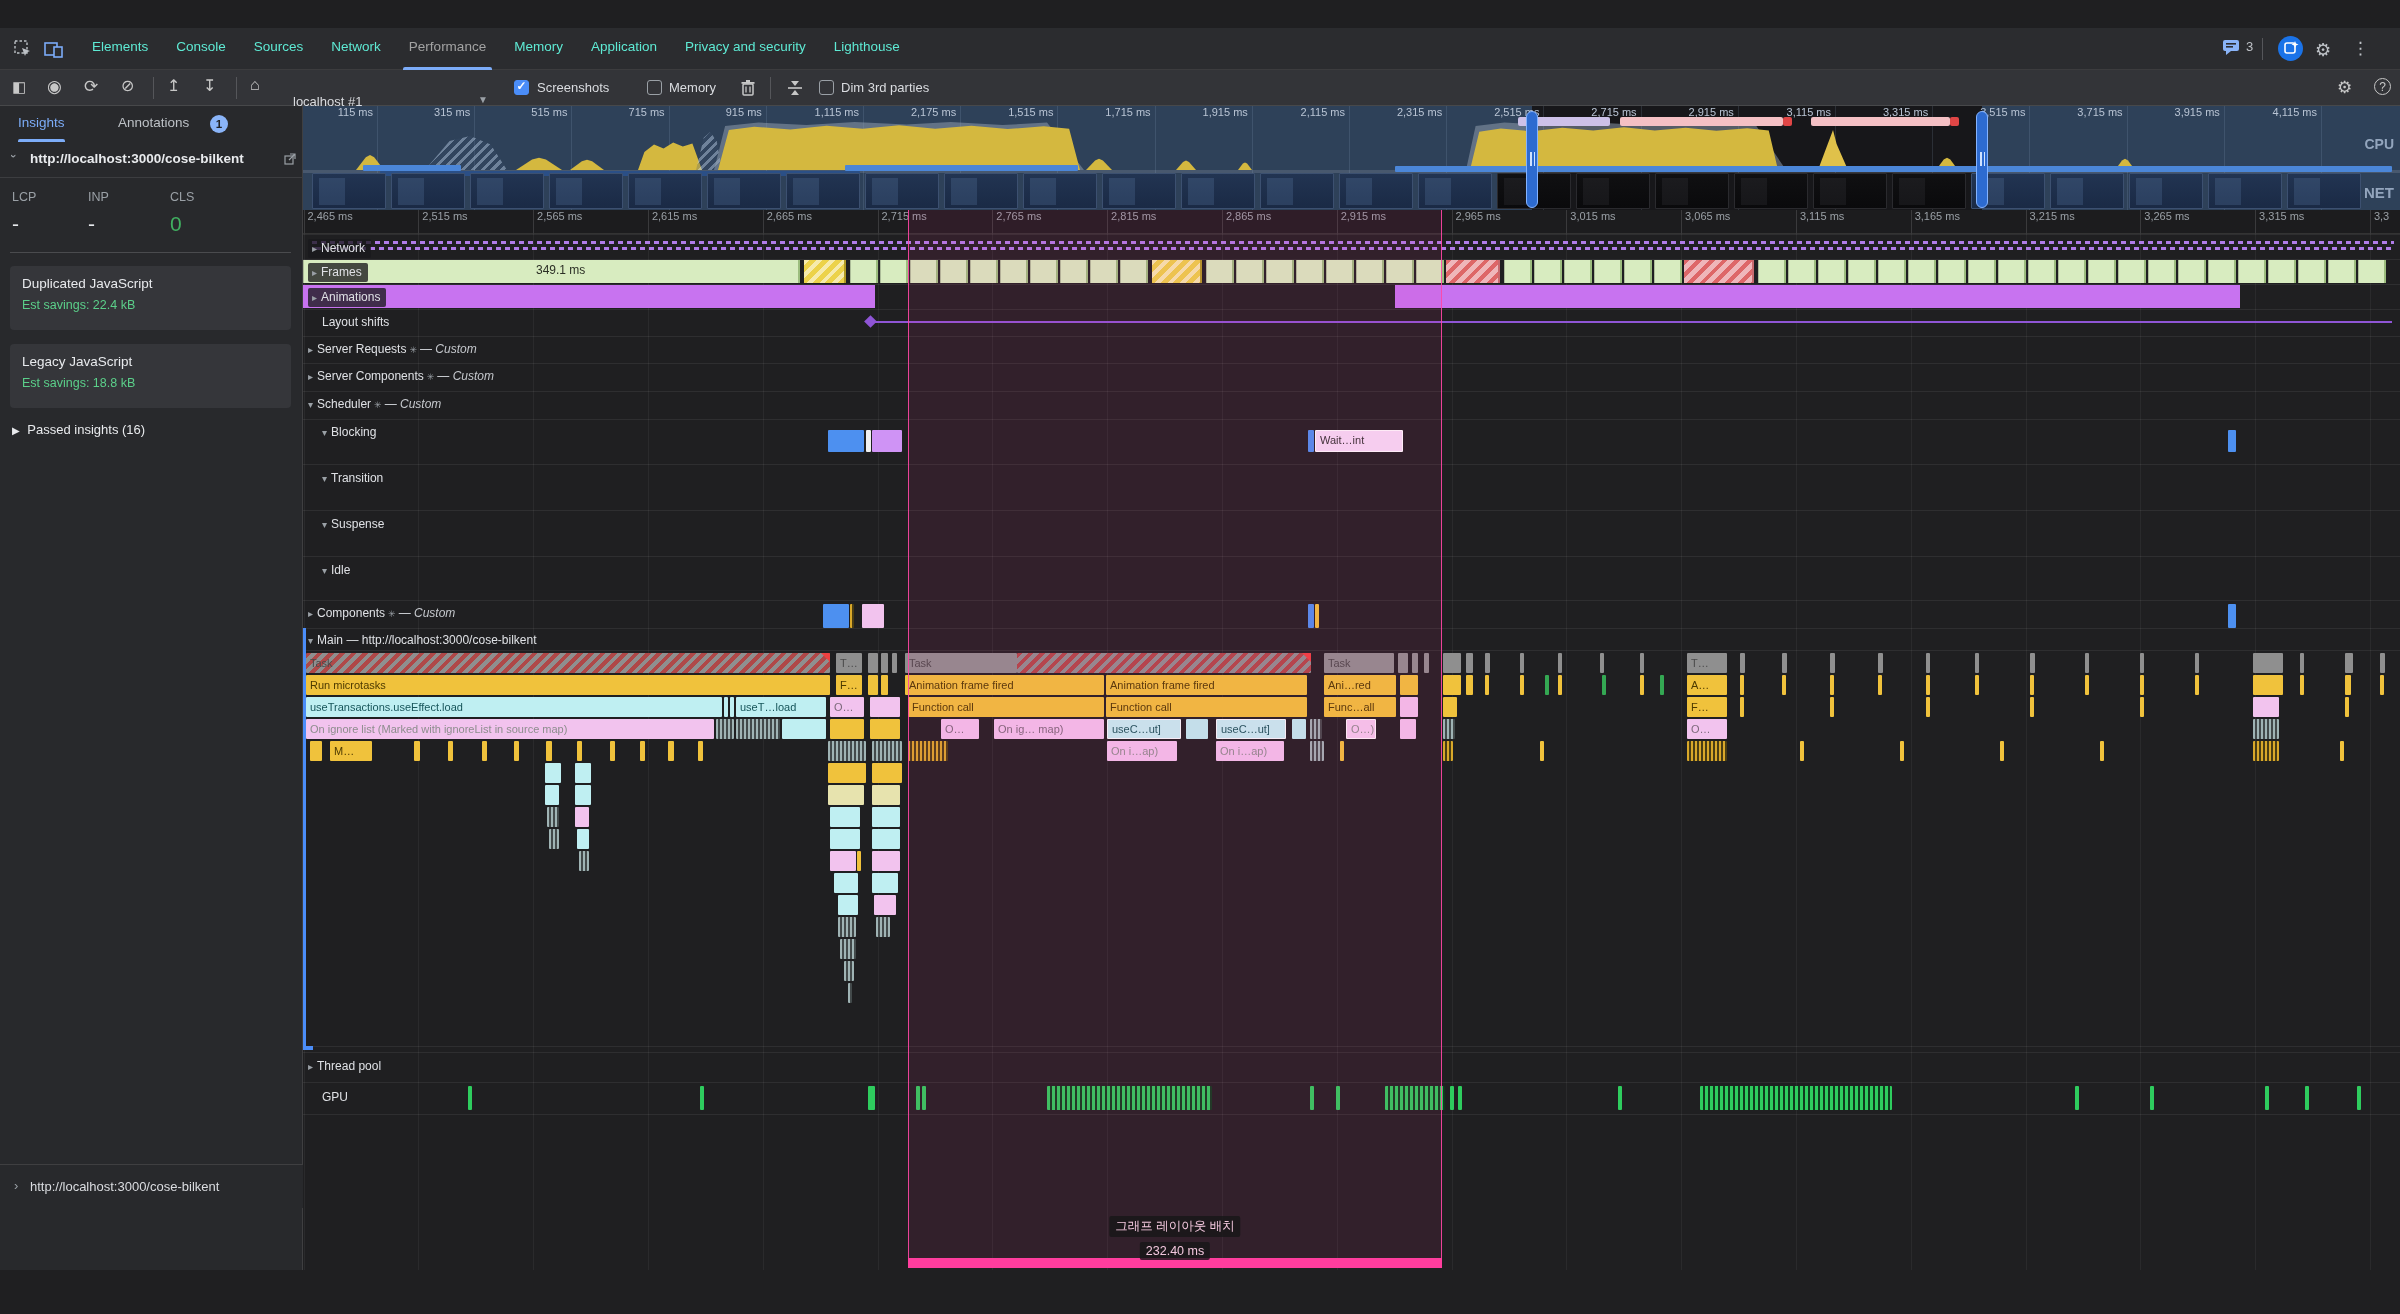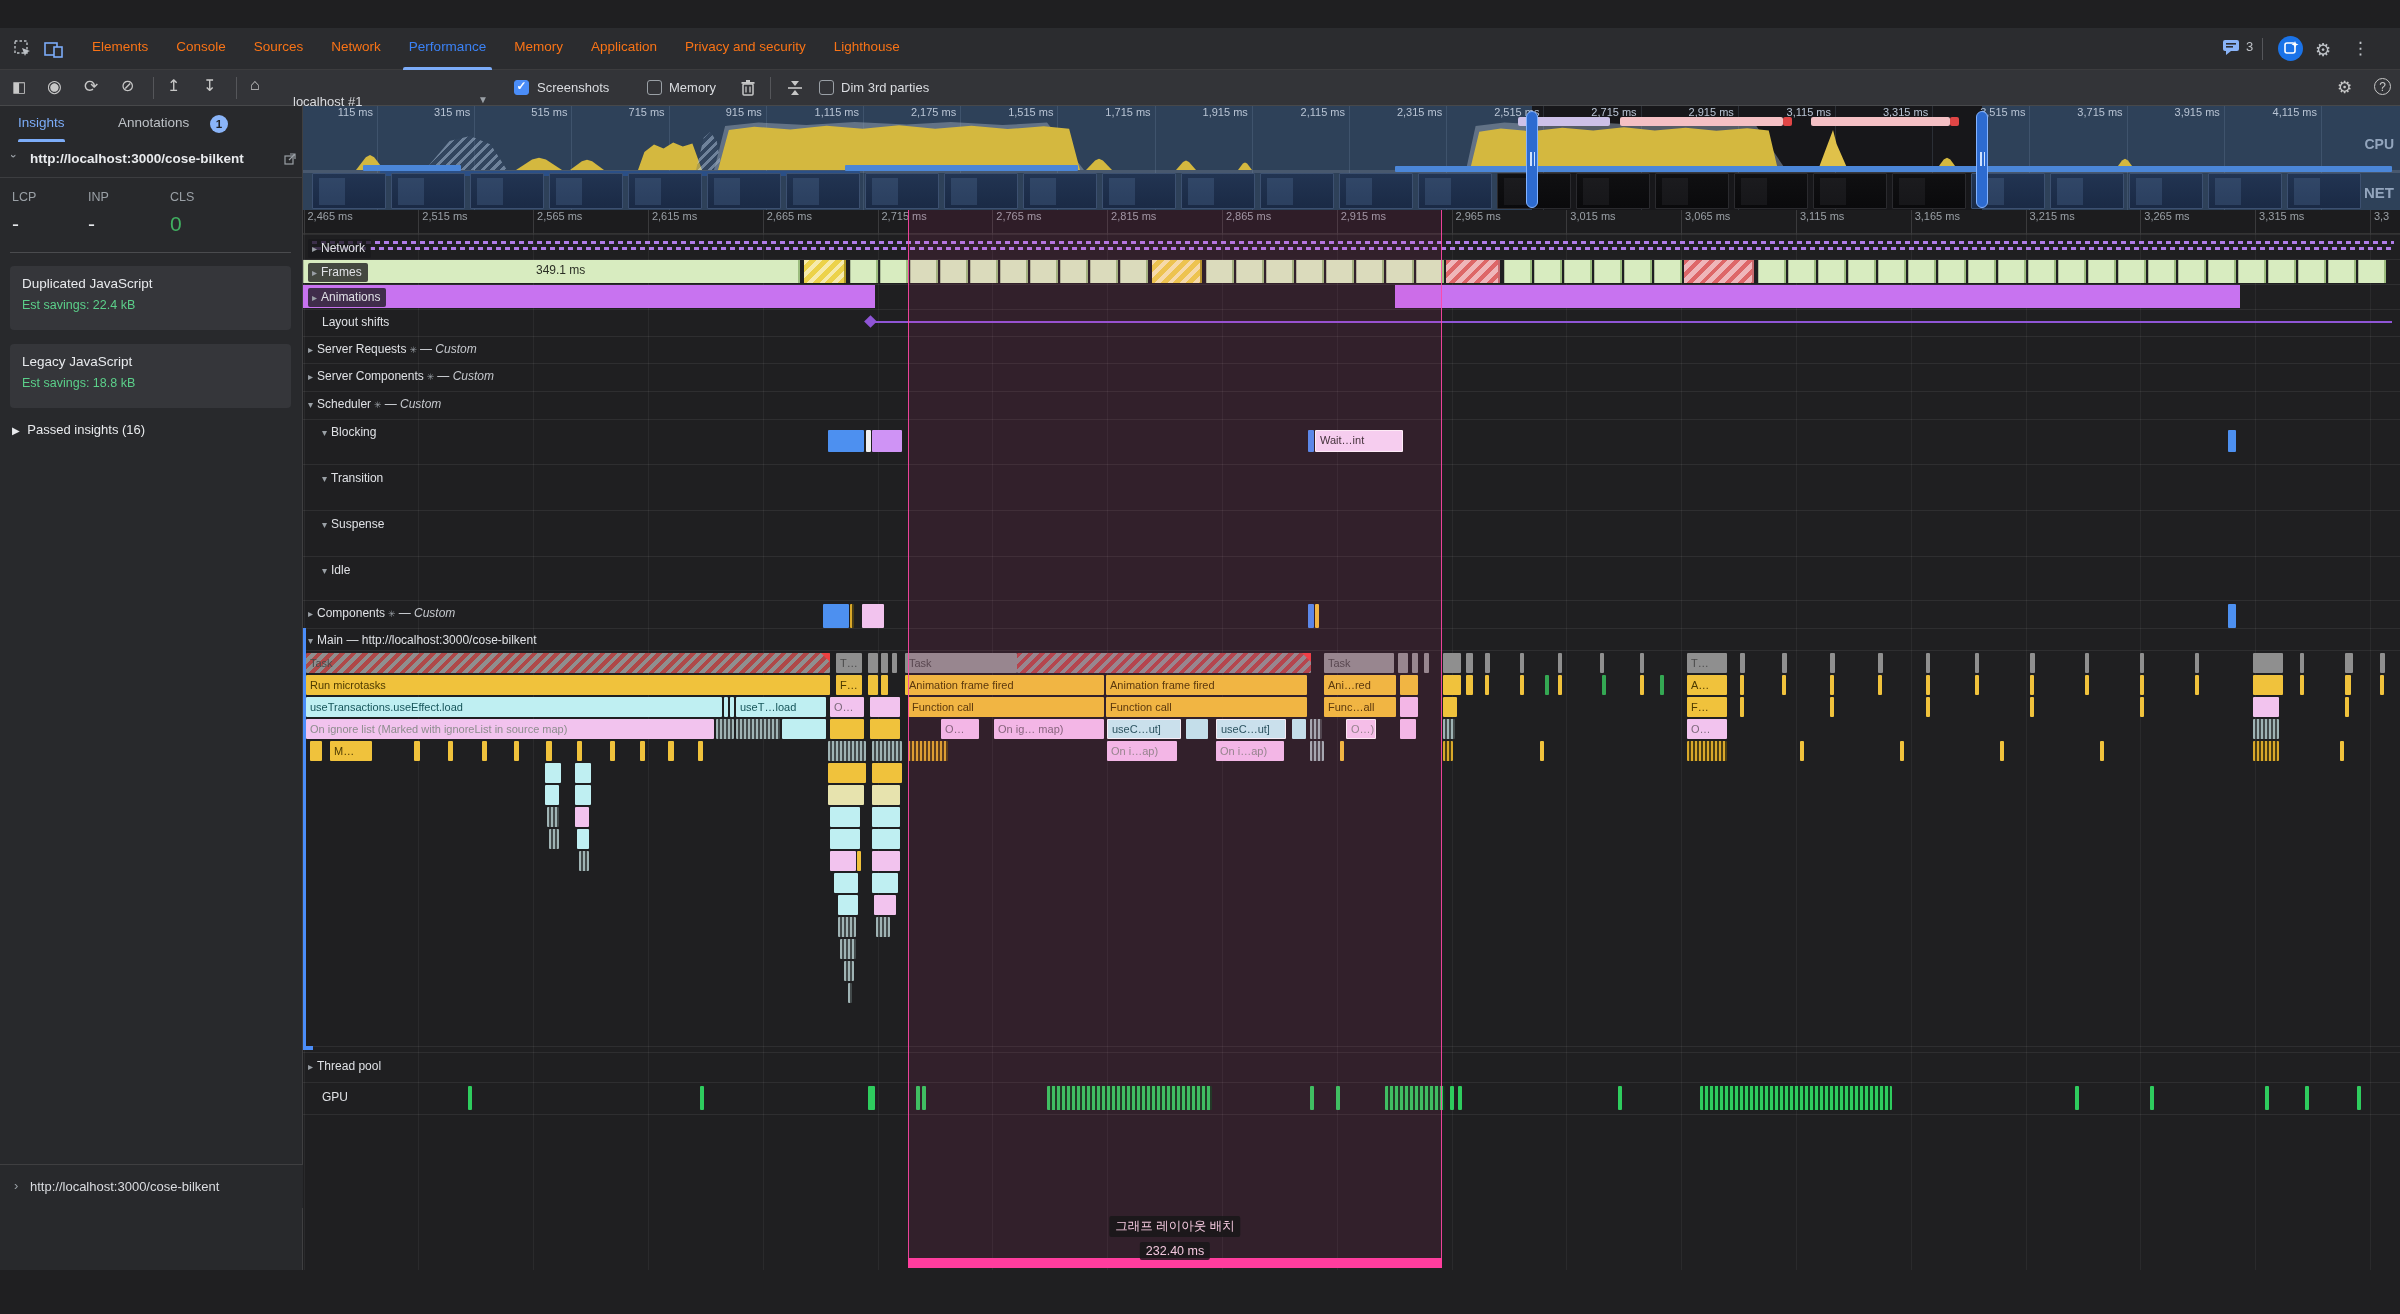--- a/index.html
+++ b/index.html
@@ -7,22 +7,22 @@
   #stage { position:relative; width:2400px; height:1314px; background:#1f1f21; }
   .abs { position:absolute; }
 
   
   #titlebar { left:0; top:0; width:2400px; height:28px; background:#38393b; border-bottom:1px solid #222; }
   .light { width:15px; height:15px; border-radius:50%; top:6px; }
   #title-text { left:100px; top:6px; color:#d7d7d7; font-size:13px; }
 
   
   #tabbar { left:0; top:28px; width:2400px; height:42px; background:#2b2c2f; border-bottom:1px solid #3c3c3e; }
-  .dt-tab { position:relative; display:inline-block; padding:11px 14px 0 14px; height:42px; color:#f97316; font-size:13.5px; cursor:default; }
-  .dt-tab.active { color:#3b82f6; }
+  .dt-tab { position:relative; display:inline-block; padding:11px 14px 0 14px; height:42px; color:#5eead4; font-size:13.5px; cursor:default; }
+  .dt-tab.active { color:#a3a3a3; }
   .dt-tab.active::after { content:''; position:absolute; left:8px; right:8px; bottom:0; height:3px; background:#7cacf8; border-radius:2px 2px 0 0; }
   .tb-icon { color:#bdc1c6; font-size:15px; }
 
   
   #perfbar { left:0; top:70px; width:2400px; height:36px; background:#333438; border-bottom:1px solid #47484a; color:#c7c7c7; }
   .pb-ic { position:absolute; top:8px; font-size:15px; color:#c7c7c7; }
   .sep { position:absolute; top:7px; width:1px; height:22px; background:#55565a; }
   .cb { position:absolute; top:10px; width:15px; height:15px; border-radius:3px; border:1.5px solid #9aa0a6; }
   .cb.on { background:#4b8df8; border-color:#4b8df8; }
   .cb.on::after { content:'✓'; position:absolute; left:1.5px; top:-2px; color:#fff; font-size:12px; font-weight:bold; }

